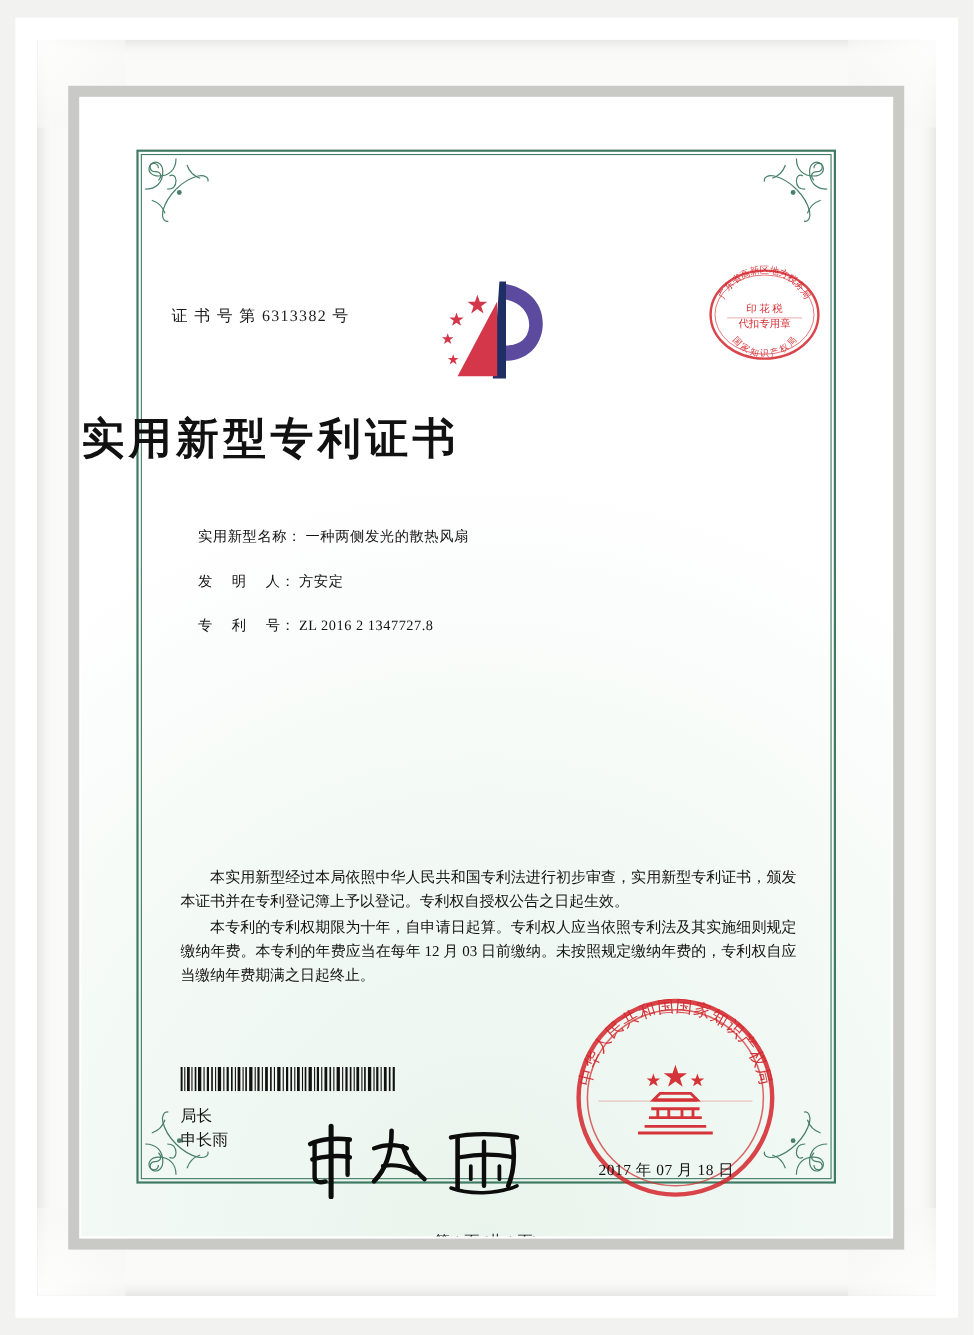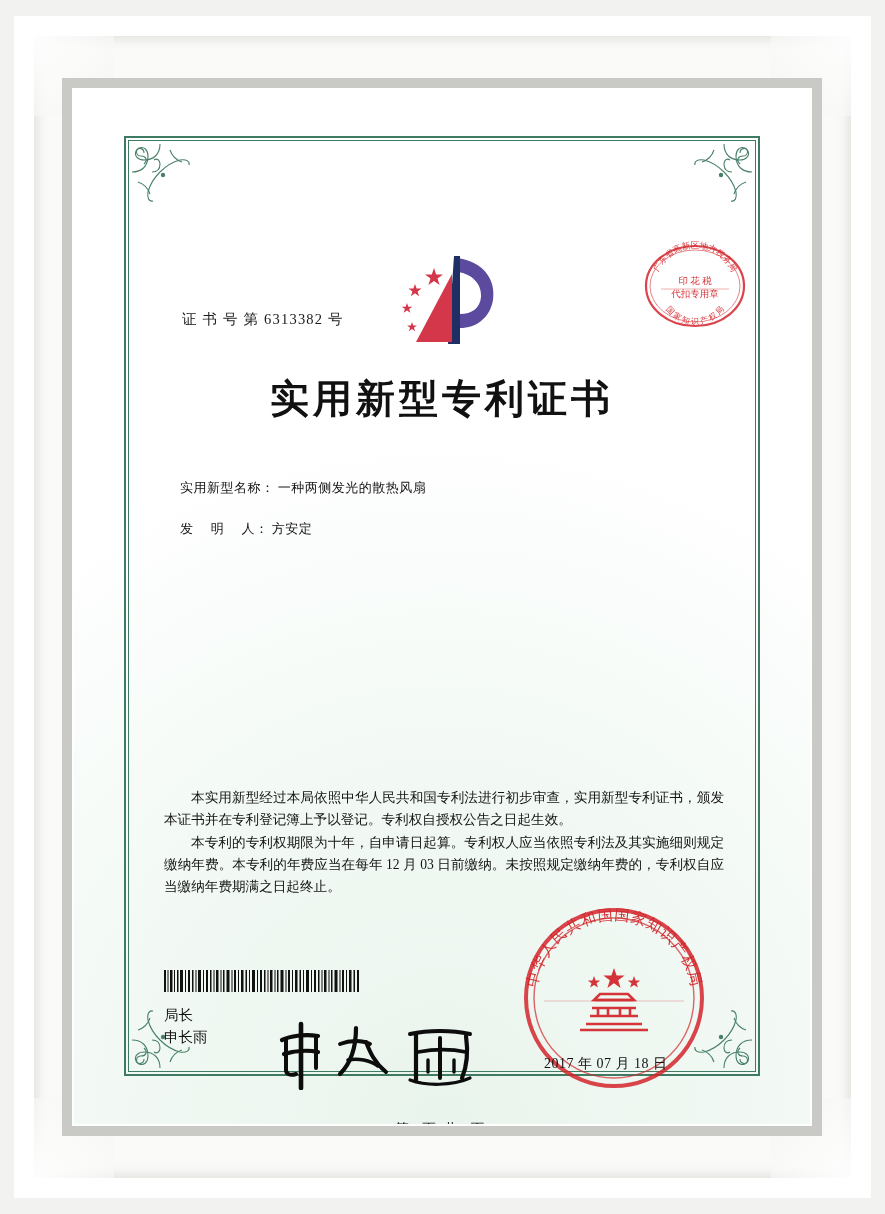--- a/index.html
+++ b/index.html
@@ -86,47 +86,46 @@
   }
   .orn svg { display: block; width: 62px; height: 62px; }
   .orn.tl { left: 56px;  top: 52px; }
   .orn.tr { left: 618px; top: 52px; transform: scaleX(-1); }
   .orn.bl { left: 56px;  top: 918px; transform: scaleY(-1); }
   .orn.br { left: 618px; top: 918px; transform: scale(-1,-1); }
 
   
   .cert-no {
     position: absolute;
-    left: 108px; top: 188px;
+    left: 82px; top: 188px;
     font-size: 14.5px;
     color: #1a1a1a;
     letter-spacing: 1.2px;
     white-space: nowrap;
-    margin-top: 32px;
   }
 
   .logo {
     position: absolute;
     left: 318px; top: 158px;
     width: 130px; height: 110px;
   }
 
   
   .seal-tr {
     position: absolute;
     left: 567px; top: 142px;
     width: 108px; height: 108px;
   }
 
   
   .cert-title {
     position: absolute;
     left: 0; top: 282px;
     width: 736px;
-    text-align: center;
+    text-align: left;
     font-family: "Liberation Serif", serif;
     font-weight: bold;
     font-size: 39px;
     letter-spacing: 4px;
     color: #111111;
   }
 
   
   .fields {
     position: absolute;
@@ -322,20 +321,24 @@
   <div class="cert-title">实用新型专利证书</div>
 
   <div class="fields">
     <div class="field-row">
       <span class="lbl">实用新型名称：</span>
       <span class="val">一种两侧发光的散热风扇</span>
     </div>
     <div class="field-row">
       <span class="lbl">发　 明　 人：</span>
       <span class="val">方安定</span>
+    </div>
+    <div class="field-row">
+      <span class="lbl">专　 利　 号：</span>
+      <span class="val">ZL 2016 2 1347727.8</span>
     </div>
   </div>
 
 
   <div class="body-text">
     <p>本实用新型经过本局依照中华人民共和国专利法进行初步审查，实用新型专利证书，颁发本证书并在专利登记簿上予以登记。专利权自授权公告之日起生效。</p>
     <p>本专利的专利权期限为十年，自申请日起算。专利权人应当依照专利法及其实施细则规定缴纳年费。本专利的年费应当在每年 12 月 03 日前缴纳。未按照规定缴纳年费的，专利权自应当缴纳年费期满之日起终止。</p>
   </div>
 
   <div class="barcode">

